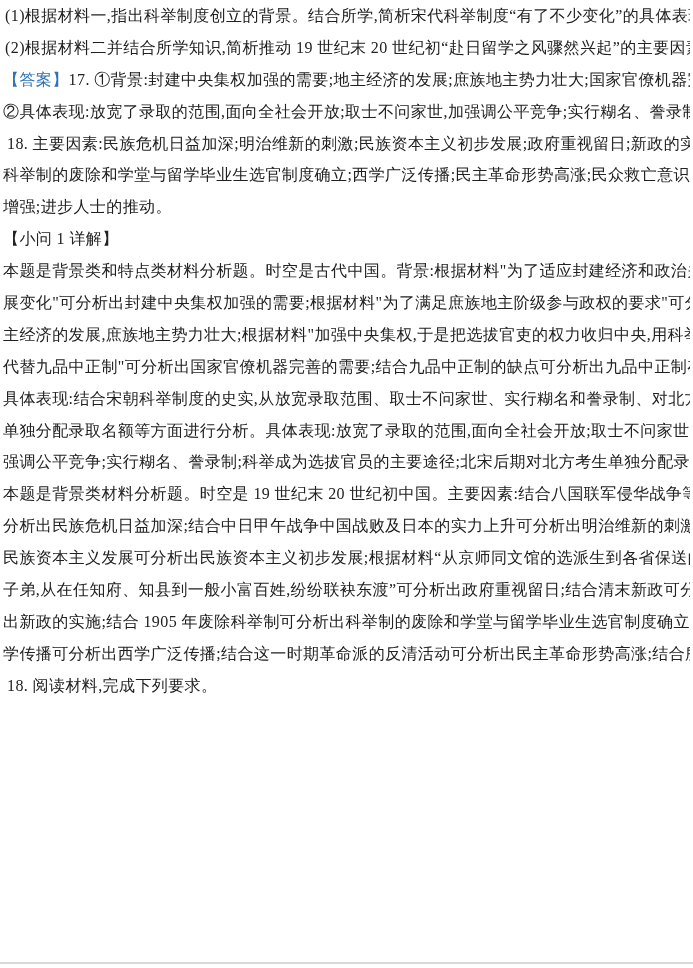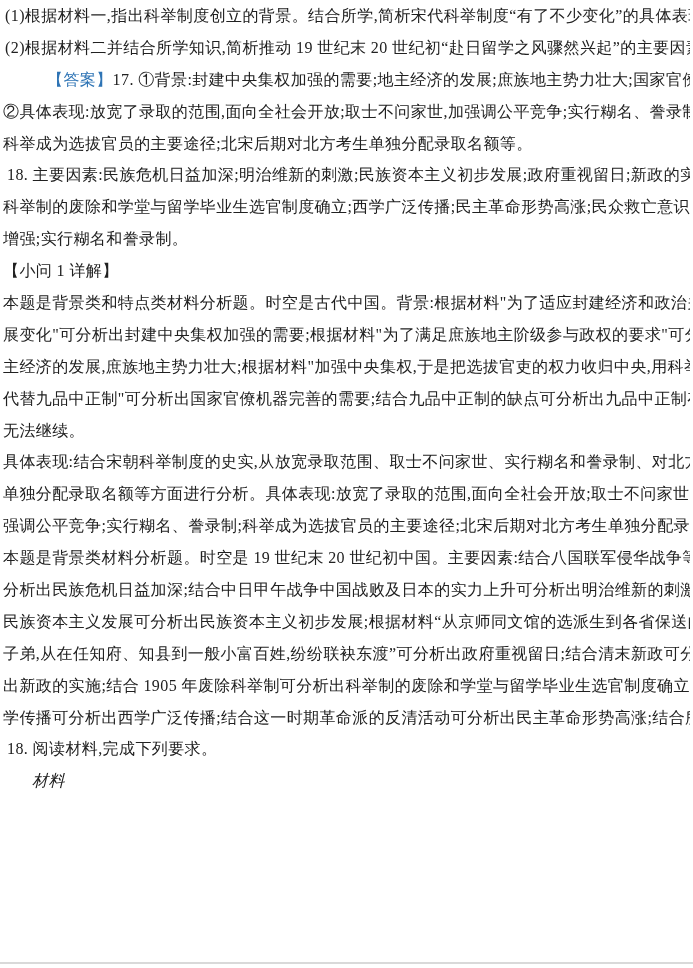--- a/index.html
+++ b/index.html
@@ -26,55 +26,52 @@
     letter-spacing: 0.4px;
     white-space: nowrap;
     overflow: hidden;
   }
   .line.role-question { padding-left: 2px; }
   .line.role-item { padding-left: 4px; }
   .line.role-material {
     padding-left: 29px;
     font-style: italic;
   }
-  .seg.accent { color: var(--accent); margin-left: 44px; }
+  .seg.accent { color: var(--accent); }
   .page-break {
     position: absolute;
     left: 0;
     right: 0;
     top: 962px;
     height: 2px;
     background: var(--divider);
   }
 </style>
 </head>
 <body>
 
 <div class="page">
   <div class="lines">
       <div class="line role-question"><span class="seg">(1)根据材料一,指出科举制度创立的背景。结合所学,简析宋代科举制度“有了不少变化”的具体表现。</span></div>
       <div class="line role-question"><span class="seg">(2)根据材料二并结合所学知识,简析推动 19 世纪末 20 世纪初“赴日留学之风骤然兴起”的主要因素。</span></div>
       <div class="line role-body"><span class="seg accent">【答案】</span><span class="seg">17. ①背景:封建中央集权加强的需要;地主经济的发展;庶族地主势力壮大;国家官僚机器完善</span></div>
       <div class="line role-body"><span class="seg">②具体表现:放宽了录取的范围,面向全社会开放;取士不问家世,加强调公平竞争;实行糊名、誊录制;</span></div>
-      <div class="line role-body"><span class="seg">科举成为选拔官员的主要途径;北宋后期对北方考生单独分配录取名额等。</span></div>
       <div class="line role-item"><span class="seg">18. 主要因素:民族危机日益加深;明治维新的刺激;民族资本主义初步发展;政府重视留日;新政的实施;</span></div>
       <div class="line role-body"><span class="seg">科举制的废除和学堂与留学毕业生选官制度确立;西学广泛传播;民主革命形势高涨;民众救亡意识日益</span></div>
-      <div class="line role-body"><span class="seg">增强;实行糊名和誊录制。</span></div>
+      <div class="line role-body"><span class="seg">增强;进步人士的推动。</span></div>
       <div class="line role-body"><span class="seg">【小问 1 详解】</span></div>
       <div class="line role-body"><span class="seg">本题是背景类和特点类材料分析题。时空是古代中国。背景:根据材料"为了适应封建经济和政治关系的发</span></div>
       <div class="line role-body"><span class="seg">展变化"可分析出封建中央集权加强的需要;根据材料"为了满足庶族地主阶级参与政权的要求"可分析出地</span></div>
       <div class="line role-body"><span class="seg">主经济的发展,庶族地主势力壮大;根据材料"加强中央集权,于是把选拔官吏的权力收归中央,用科举制</span></div>
       <div class="line role-body"><span class="seg">代替九品中正制"可分析出国家官僚机器完善的需要;结合九品中正制的缺点可分析出九品中正制存在不足,</span></div>
-      <div class="line role-body"><span class="seg">无法继续。</span></div>
       <div class="line role-body"><span class="seg">具体表现:结合宋朝科举制度的史实,从放宽录取范围、取士不问家世、实行糊名和誊录制、对北方考生</span></div>
       <div class="line role-body"><span class="seg">单独分配录取名额等方面进行分析。具体表现:放宽了录取的范围,面向全社会开放;取士不问家世,加</span></div>
       <div class="line role-body"><span class="seg">强调公平竞争;实行糊名、誊录制;科举成为选拔官员的主要途径;北宋后期对北方考生单独分配录取名</span></div>
       <div class="line role-body"><span class="seg">本题是背景类材料分析题。时空是 19 世纪末 20 世纪初中国。主要因素:结合八国联军侵华战争等史实可</span></div>
       <div class="line role-body"><span class="seg">分析出民族危机日益加深;结合中日甲午战争中国战败及日本的实力上升可分析出明治维新的刺激;结合</span></div>
       <div class="line role-body"><span class="seg">民族资本主义发展可分析出民族资本主义初步发展;根据材料“从京师同文馆的选派生到各省保送的望族</span></div>
       <div class="line role-body"><span class="seg">子弟,从在任知府、知县到一般小富百姓,纷纷联袂东渡”可分析出政府重视留日;结合清末新政可分析</span></div>
       <div class="line role-body"><span class="seg">出新政的实施;结合 1905 年废除科举制可分析出科举制的废除和学堂与留学毕业生选官制度确立;结合西</span></div>
       <div class="line role-body"><span class="seg">学传播可分析出西学广泛传播;结合这一时期革命派的反清活动可分析出民主革命形势高涨;结合所学可</span></div>
       <div class="line role-item"><span class="seg">18. 阅读材料,完成下列要求。</span></div>
-      <div class="line role-material"><span class="seg">材料</span></div>
     </div>
   <div class="page-break"></div>
 </div>
 
 </body></html>

